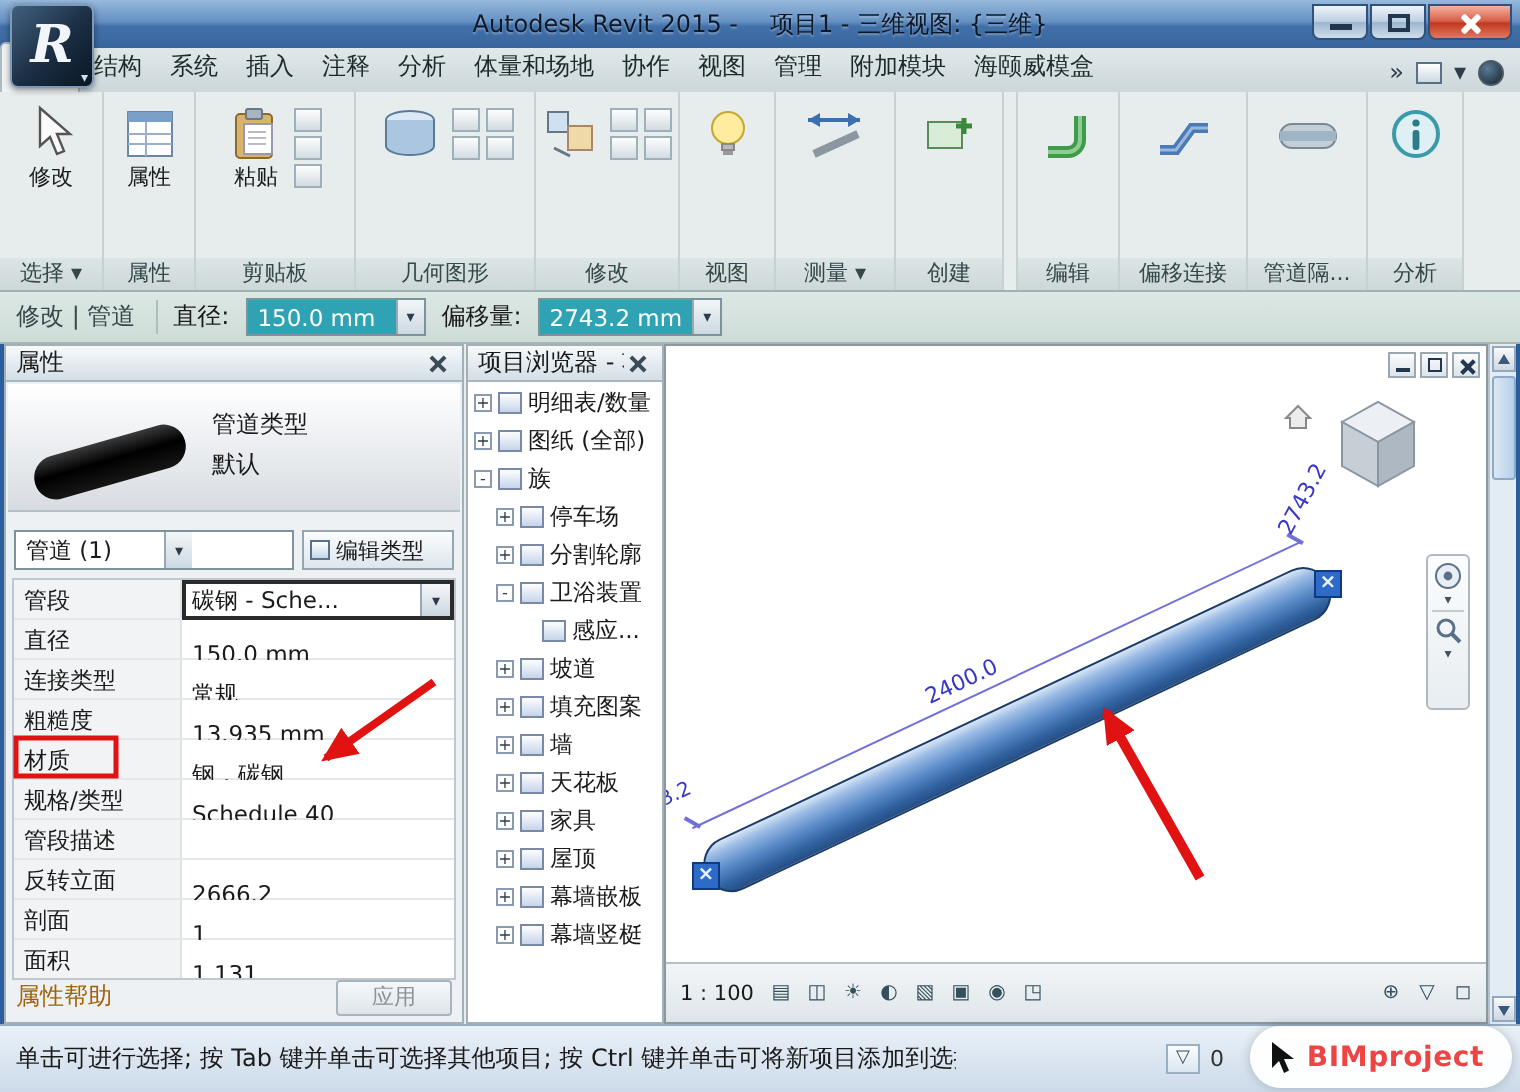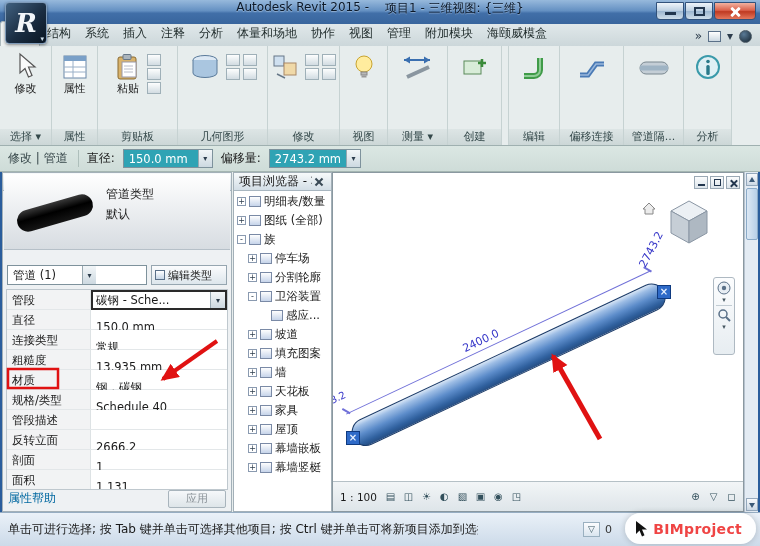--- a/index.html
+++ b/index.html
@@ -5,21 +5,21 @@
   * { box-sizing: border-box; margin: 0; padding: 0; }
   body { margin: 0; background: #9aa4ac; }
   .window {
     position: relative; width: 760px; height: 546px; overflow: hidden;
     font-family: "DejaVu Sans", "Liberation Sans", sans-serif; font-size: 12px; color: #1a1a1a;
     background: #e7eded; box-shadow: inset 0 0 0 2px #2a5d9c;
   }
   
   .titlebar { position: absolute; left: 0; top: 0; right: 0; height: 24px;
     background: linear-gradient(#97b9dc 0%, #6490c2 45%, #416fa8 55%, #38659d 100%);
-    display: flex; align-items: flex-start; justify-content: center; gap: 16px; color: #0b1828; }
+    display: flex; align-items: center; justify-content: center; gap: 16px; color: #0b1828; }
   .titlebar span { text-shadow: 0 1px 1px rgba(255,255,255,.35); white-space: nowrap; }
   .winbtns { position: absolute; right: 4px; top: 2px; display: flex; gap: 1px; }
   .wbtn { position: relative; width: 28px; height: 18px; border: 1px solid #31517a; border-radius: 0 0 4px 4px;
     background: linear-gradient(#eef4fa, #bdd0e2 48%, #9cb6d0 52%, #cfdeea); }
   .wbtn.close { width: 42px; background: linear-gradient(#f2b2a0, #da604a 46%, #bf3a22 54%, #e4775c); }
   .g-min { position: absolute; left: 8px; bottom: 4px; width: 11px; height: 3px; background: #22364e; }
   .g-max { position: absolute; left: 8px; top: 4px; width: 11px; height: 9px; border: 2px solid #22364e; }
   .g-x1, .g-x2 { position: absolute; left: 19px; top: 3px; width: 3px; height: 12px; background: #fff; border-radius: 1px; }
   .g-x1 { transform: rotate(45deg); } .g-x2 { transform: rotate(-45deg); }
   
@@ -63,21 +63,21 @@
   .combo.hl .cval { background: #2fa3b4; color: #fff; }
   
   .props { position: absolute; left: 2px; top: 172px; width: 230px; height: 340px;
     background: #eef1f3; border: 1px solid #a3b0b8; }
   .phead { height: 18px; background: linear-gradient(#f7fafb, #d3dee6); border-bottom: 1px solid #a8b6c0;
     display: flex; align-items: center; padding: 0 5px; }
   .phead .htitle { flex: 1; overflow: hidden; white-space: nowrap; }
   .xbtn { width: 14px; height: 14px; position: relative; flex: 0 0 auto; }
   .xbtn::before, .xbtn::after { content: ""; position: absolute; left: 6px; top: 2px; width: 2px; height: 10px; background: #3a4a56; }
   .xbtn::before { transform: rotate(45deg); } .xbtn::after { transform: rotate(-45deg); }
-  .preview { position: absolute; left: 1px; right: 1px; top: 1px; height: 76px;
+  .preview { position: absolute; left: 1px; right: 1px; top: 19px; height: 64px;
     background: linear-gradient(#ffffff, #d7dce1); border-bottom: 1px solid #b6c0c8; }
   .pipe-thumb { position: absolute; left: 12px; top: 28px; width: 78px; height: 22px; border-radius: 11px;
     background: linear-gradient(#3a3a3a, #000 45%, #161616); transform: rotate(-16deg); }
   .ptype { position: absolute; left: 102px; top: 12px; }
   .pname { position: absolute; left: 102px; top: 32px; }
   .selrow { position: absolute; left: 4px; top: 92px; right: 4px; height: 20px; display: flex; gap: 4px; }
   .selcombo { flex: 1; height: 20px; }
   .edittype { width: 76px; border: 1px solid #96a6b0; background: linear-gradient(#fbfcfd, #dde6ec);
     font-size: 11px; display: flex; align-items: center; gap: 3px; padding: 0 3px; white-space: nowrap; }
   .et-icon { width: 10px; height: 10px; border: 1px solid #5a7088; background: linear-gradient(#fff, #c6d6e6); flex: 0 0 auto; }
@@ -85,21 +85,21 @@
   .prow { height: 20px; display: flex; border-bottom: 1px solid #e3e7e9; }
   .plabel { width: 84px; background: #f2f3f4; border-right: 1px solid #dde2e4; padding: 3px 5px;
     font-size: 11.5px; overflow: hidden; white-space: nowrap; }
   .pvalue { flex: 1; padding: 10px 5px; font-size: 11.5px; overflow: hidden; white-space: nowrap; position: relative; }
   .cellcombo { position: absolute; inset: 0; border: 2px solid #2a2a2a; display: flex; background: #fff; }
   .ccval { flex: 1; padding: 1px 3px; font-size: 11.5px; overflow: hidden; white-space: nowrap; }
   .ccbtn { width: 15px; background: linear-gradient(#f4f7f9, #ccd7df); border-left: 1px solid #98a8b2;
     display: flex; align-items: center; justify-content: center; }
   .ccbtn::after { content: "▾"; font-size: 8px; color: #2c3c4c; }
   .pfoot { position: absolute; left: 5px; right: 5px; bottom: 3px; height: 19px; display: flex; align-items: center; justify-content: space-between; }
-  .phelp { color: #0369a1; }
+  .phelp { color: #a16207; }
   .apply { width: 58px; height: 18px; border: 1px solid #a8b4bc; border-radius: 2px; color: #8b9399; font-size: 11px;
     background: linear-gradient(#f6f8fa, #dee5e9); display: flex; align-items: center; justify-content: center; }
   
   .browser { position: absolute; left: 233px; top: 172px; width: 99px; height: 340px; background: #fff; border: 1px solid #a3b0b8; }
   .tree { position: absolute; left: 1px; right: 1px; top: 19px; bottom: 1px; overflow: hidden; background: #fff; }
   .titem { height: 19px; display: flex; align-items: center; gap: 3px; white-space: nowrap; overflow: hidden; font-size: 11.5px; }
   .exp { width: 9px; height: 9px; border: 1px solid #8a9ab0; background: #fff; font-size: 8px; line-height: 7px;
     text-align: center; color: #2c3c4c; flex: 0 0 auto; }
   .exp:empty { visibility: hidden; }
   .ticon { width: 12px; height: 11px; flex: 0 0 auto; border: 1px solid #7a8aa6; background: linear-gradient(#fefefe, #c6d4ea); }

